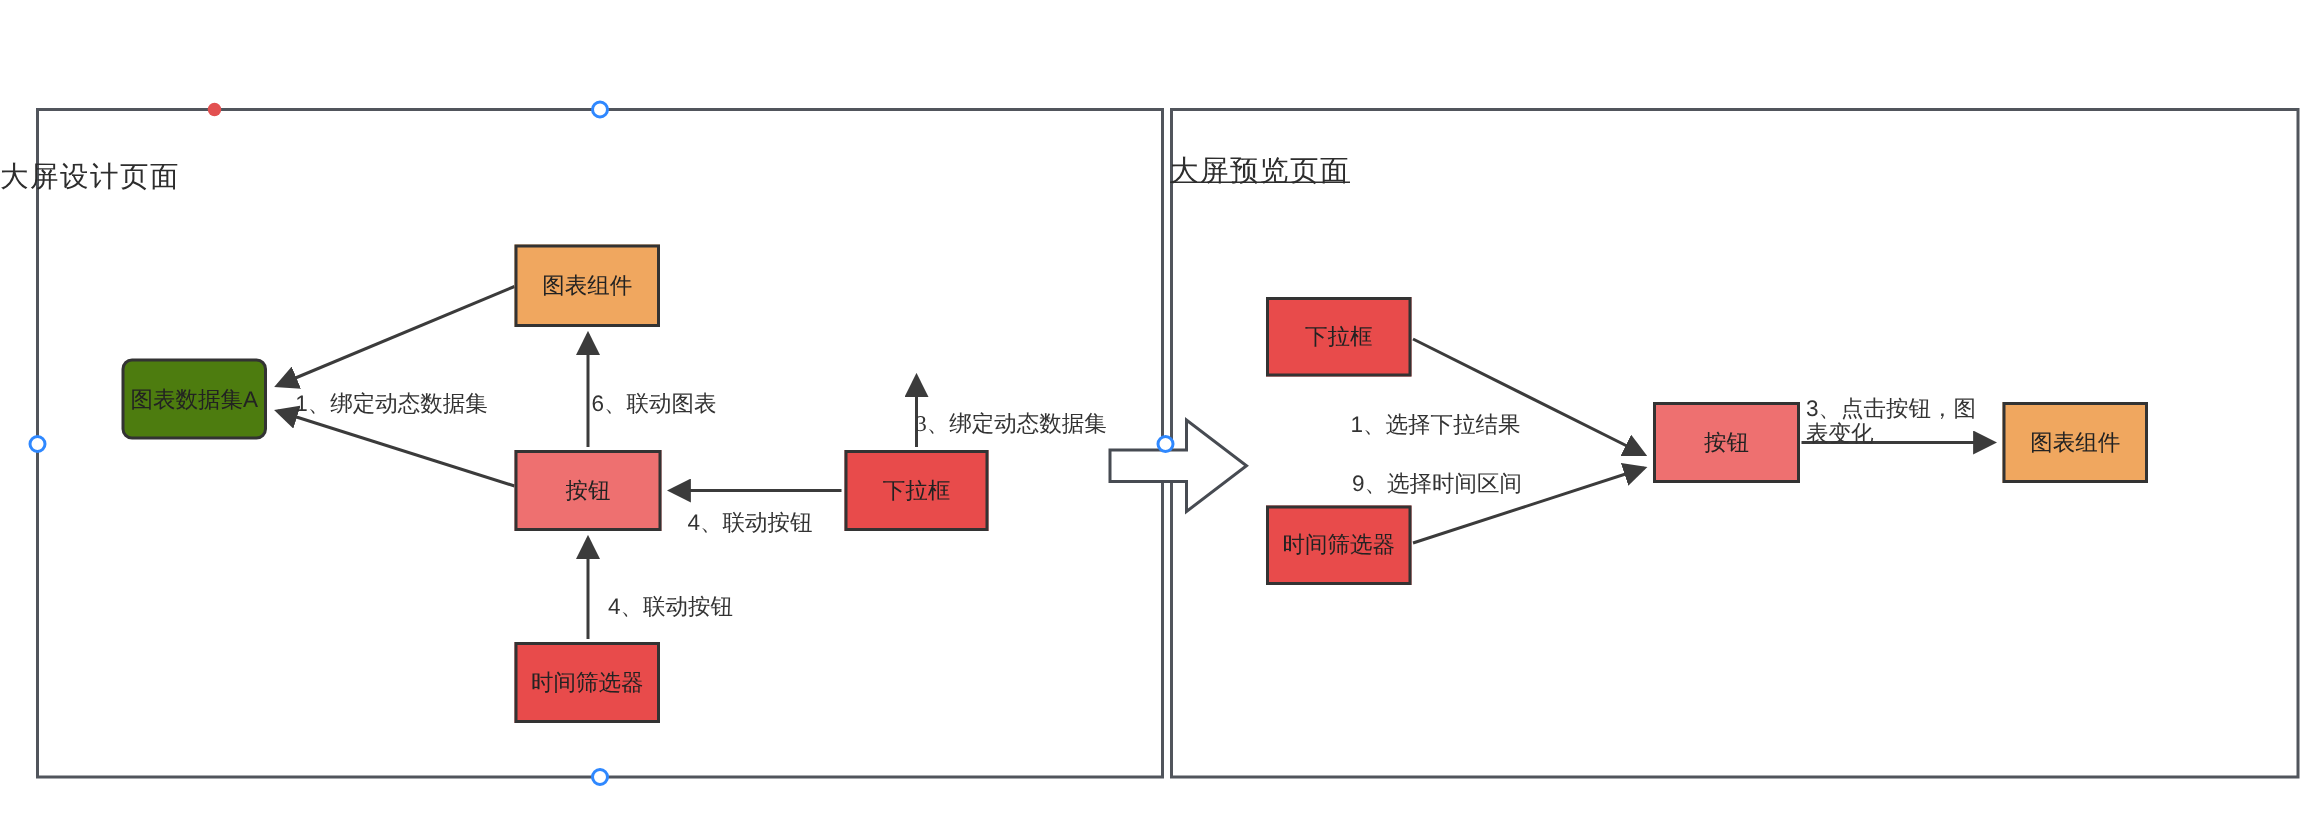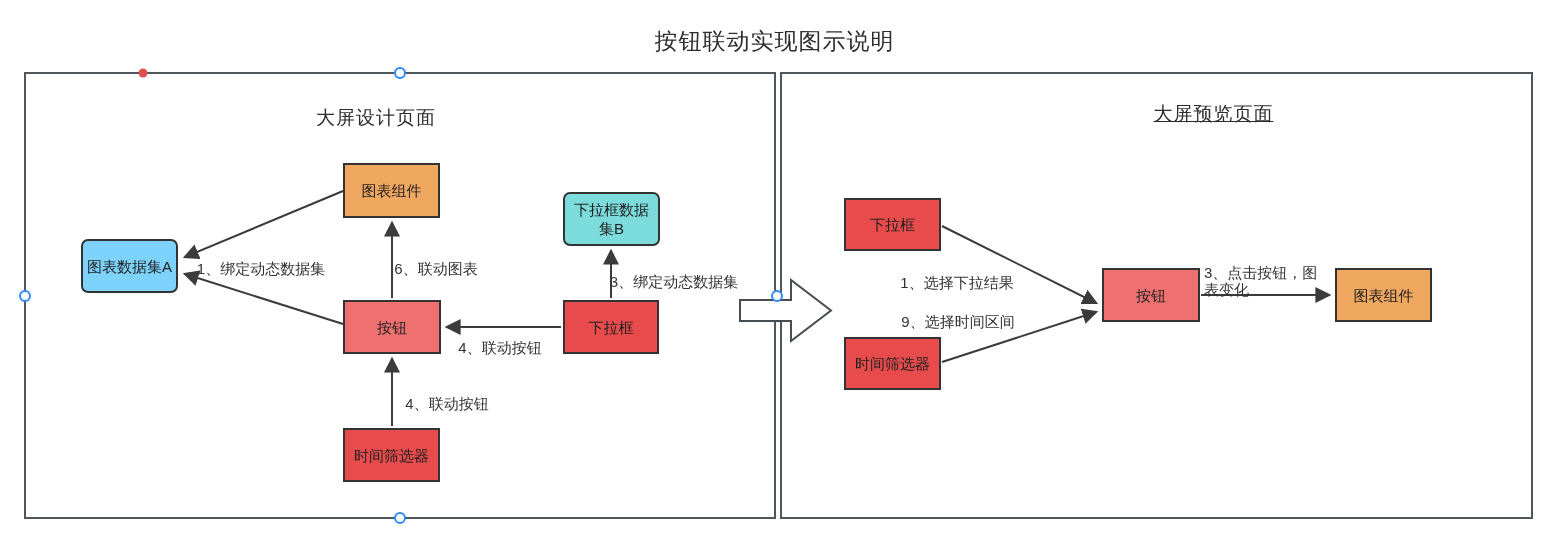--- a/index.html
+++ b/index.html
@@ -3,37 +3,36 @@
 <meta charset="utf-8">
 <style>
   html,body{margin:0;padding:0;background:#fff;}
   body{font-family:"Liberation Sans","DejaVu Sans",sans-serif;color:#333;}
   .canvas{position:relative;width:1549px;height:552px;background:#fff;overflow:hidden;}
   .title{position:absolute;left:0;top:26px;width:1549px;text-align:center;
          font-size:23px;font-weight:500;color:#2d2d2d;letter-spacing:1px;}
   .panel{position:absolute;border:2px solid #51555c;background:#fff;box-sizing:border-box;}
   .panel-left{left:24px;top:72px;width:752px;height:447px;}
   .panel-right{left:780px;top:72px;width:753px;height:447px;}
-  .panel-header{position:absolute;width:100%;text-align:center;font-size:19px;color:#2d2d2d;letter-spacing:1px;}
+  .panel-header{position:absolute;width:100%;text-align:left;font-size:19px;color:#2d2d2d;letter-spacing:1px;}
   .ph-left{left:0;top:105px;width:752px;}
   .ph-right{left:780px;top:101px;width:867px;text-decoration:underline;}
   .node{position:absolute;display:flex;align-items:center;justify-content:center;
         border:2px solid #333;box-sizing:border-box;font-size:15px;color:#222;
-        text-align:center;line-height:19px;}
+        text-align:left;line-height:19px;}
   .rounded{border-radius:7px;}
   .edge-label{position:absolute;font-size:15px;color:#333;white-space:nowrap;transform:translateX(-50%);}
   .edge-label.wrap{white-space:normal;text-align:left;line-height:17px;}
   svg.overlay{position:absolute;left:0;top:0;pointer-events:none;}
 </style>
 </head>
 <body>
 
 <div class="canvas">
 
-  <div class="title">按钮联动实现图示说明</div>
 
   <div class="panel panel-left"></div>
   <div class="panel panel-right"></div>
 
   <div class="panel-header ph-left">大屏设计页面</div>
   <div class="panel-header ph-right">大屏预览页面</div>
 
   <svg class="overlay" width="1549" height="552" viewBox="0 0 1549 552">
     <defs>
       <marker id="arrow" viewBox="0 0 10 10" refX="8.5" refY="5" markerWidth="8" markerHeight="8" orient="auto-start-reverse">
@@ -55,29 +54,28 @@
     <polygon points="740,300 791,300 791,280 831,310.5 791,341 791,321 740,321" fill="#ffffff" stroke="#474b52" stroke-width="2" stroke-linejoin="miter"></polygon>
 
     <circle cx="143" cy="73" r="4.5" fill="#e25050"></circle>
     <circle cx="400" cy="73" r="5" fill="#ffffff" stroke="#2f88ff" stroke-width="2"></circle>
     <circle cx="25" cy="296" r="5" fill="#ffffff" stroke="#2f88ff" stroke-width="2"></circle>
     <circle cx="400" cy="518" r="5" fill="#ffffff" stroke="#2f88ff" stroke-width="2"></circle>
     <circle cx="777" cy="296" r="5" fill="#ffffff" stroke="#2f88ff" stroke-width="2"></circle>
   </svg>
 
   <div class="node" style="left: 343px; top: 163px; width: 97px; height: 55px; background-color: rgb(240, 167, 95);">图表组件</div>
-  <div class="node rounded" style="left: 81px; top: 239px; width: 97px; height: 54px; background-color: #7dd3fc;">图表数据集A</div>
-  <div class="node rounded" style="left: 563px; top: 192px; width: 97px; height: 54px; padding: 0px 8px; background-color: rgb(124, 219, 219);">下拉框数据集B</div>
+  <div class="node rounded" style="left: 81px; top: 239px; width: 97px; height: 54px; background-color: #4d7c0f;">图表数据集A</div>
   <div class="node" style="left: 343px; top: 300px; width: 98px; height: 54px; background-color: rgb(238, 112, 112);">按钮</div>
   <div class="node" style="left: 563px; top: 300px; width: 96px; height: 54px; background-color: rgb(232, 75, 75);">下拉框</div>
   <div class="node" style="left: 343px; top: 428px; width: 97px; height: 54px; background-color: rgb(232, 75, 75);">时间筛选器</div>
 
   <div class="edge-label" style="left:261px;top:260px;">1、绑定动态数据集</div>
   <div class="edge-label" style="left:436px;top:260px;">6、联动图表</div>
-  <div class="edge-label" style="left:674px;top:273px;">3、绑定动态数据集</div>
+  <div class="edge-label" style="left:674px;top:273px;font-family:Liberation Serif, serif;">3、绑定动态数据集</div>
   <div class="edge-label" style="left:500px;top:339px;">4、联动按钮</div>
   <div class="edge-label" style="left:447px;top:395px;">4、联动按钮</div>
 
   <div class="node" style="left: 844px; top: 198px; width: 97px; height: 53px; background-color: rgb(232, 75, 75);">下拉框</div>
   <div class="node" style="left: 844px; top: 337px; width: 97px; height: 53px; background-color: rgb(232, 75, 75);">时间筛选器</div>
   <div class="node" style="left: 1102px; top: 268px; width: 98px; height: 54px; background-color: rgb(238, 112, 112);">按钮</div>
   <div class="node" style="left: 1335px; top: 268px; width: 97px; height: 54px; background-color: rgb(240, 167, 95);">图表组件</div>
 
   <div class="edge-label" style="left:957px;top:274px;">1、选择下拉结果</div>
   <div class="edge-label" style="left:958px;top:313px;">9、选择时间区间</div>

